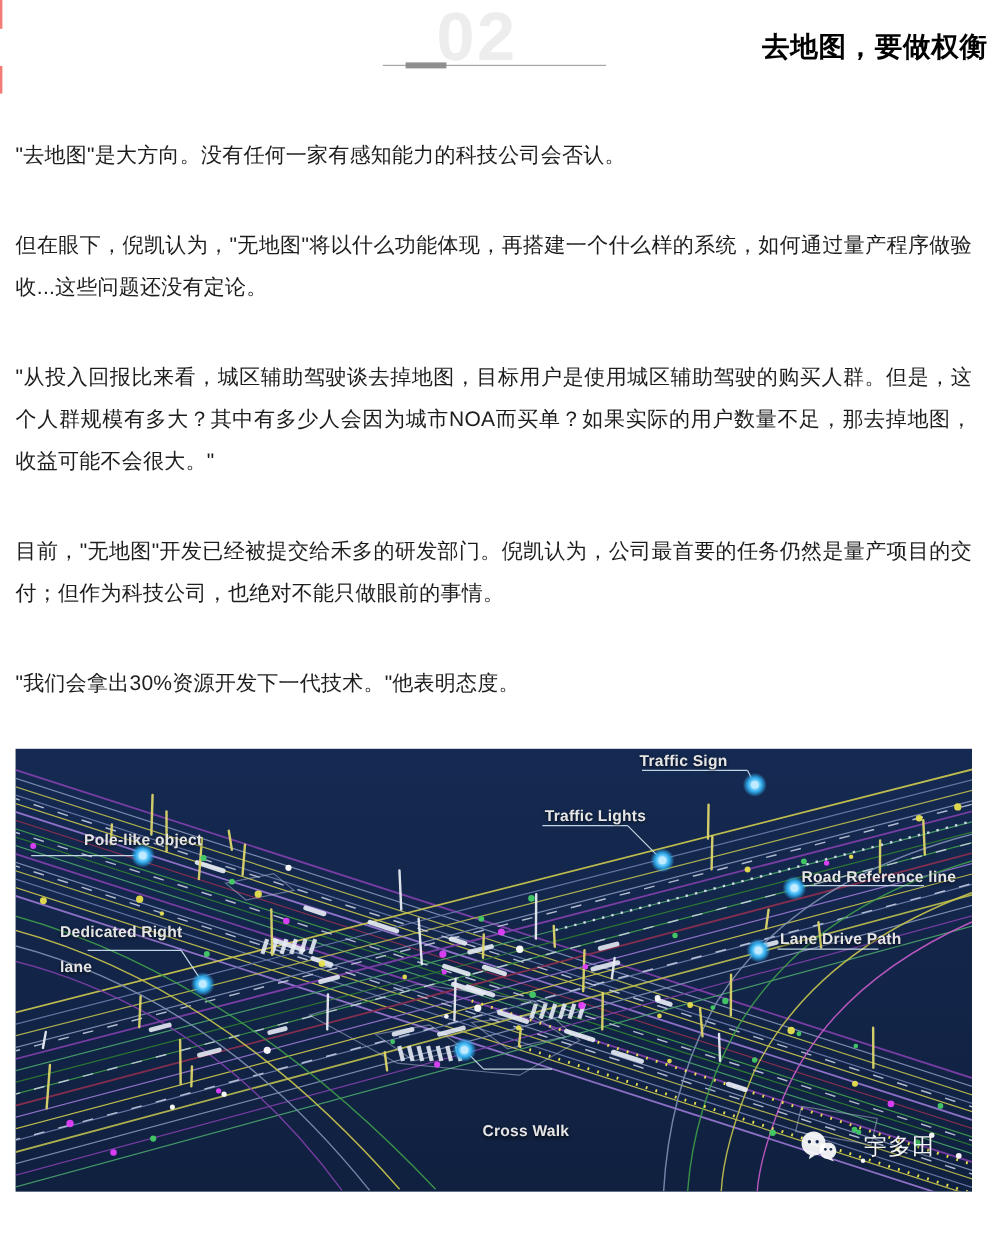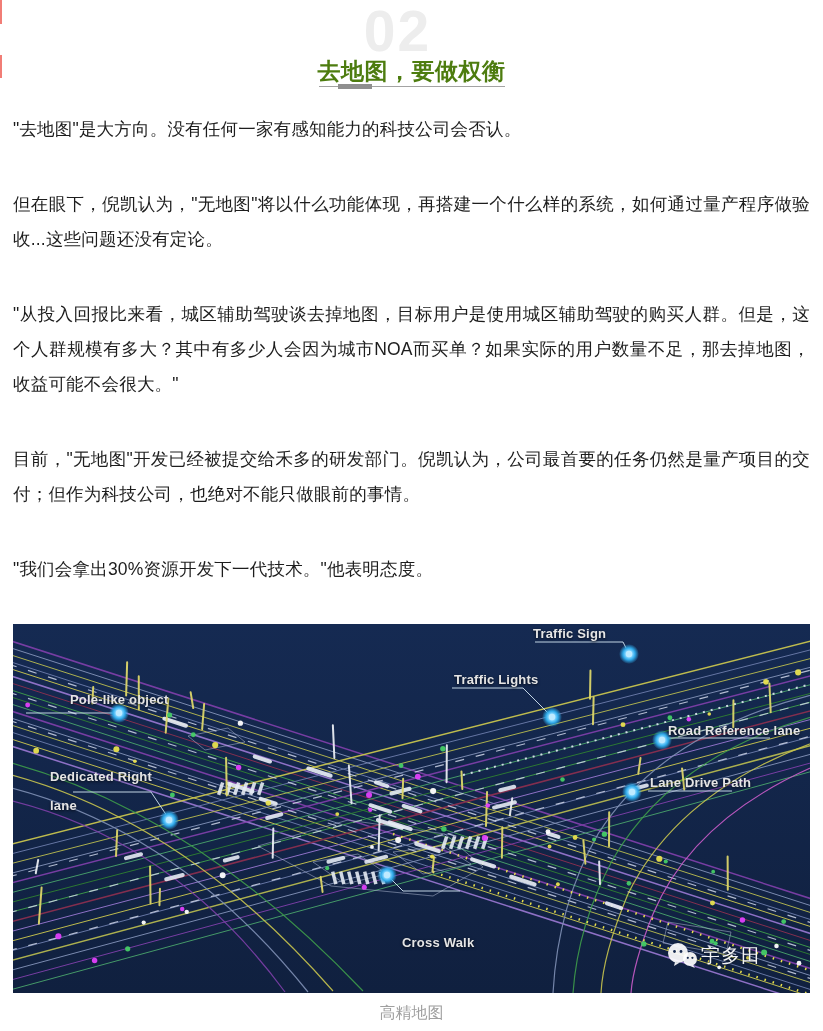--- a/index.html
+++ b/index.html
@@ -5,22 +5,22 @@
   html,body{margin:0;padding:0;background:#ffffff;}
   body{font-family:"Liberation Sans","DejaVu Sans",sans-serif;}
   .page{position:relative;width:823px;min-height:1031px;background:#fff;overflow:hidden;}
   .edge-tick{position:absolute;left:0;width:2px;background:rgba(235,70,60,.7);}
   .tick1{top:0;height:24px;}
   .tick2{top:55px;height:23px;}
 
   .header{position:relative;height:76px;}
   .section-number{position:absolute;top:3px;left:50%;transform:translateX(calc(-50% - 14px));
     font-size:57px;font-weight:bold;color:#ededed;line-height:1;letter-spacing:2px;z-index:0;}
-  .title{position:relative;z-index:1;margin:0;padding-top:58px;text-align:center;
-    font-size:23px;font-weight:bold;color:#4d7c0f;line-height:27px;letter-spacing:.5px;}
+  .title{position:relative;z-index:1;margin:0;padding-top:26px;text-align:right;
+    font-size:23px;font-weight:bold;color:#000000;line-height:27px;letter-spacing:.5px;}
   .title-rule{position:relative;width:186px;margin:1px auto 0;border-top:1px solid #a3a3a3;}
   .title-rule-accent{position:absolute;left:19px;top:-3px;width:34px;height:5px;background:#8f8f8f;}
 
   .content{padding:0 13px;}
   .content p{margin:40px 0 0 0;font-size:17.5px;line-height:35px;color:#1d1d1d;
     text-align:justify;letter-spacing:.2px;}
   .content p.first{margin-top:36px;}
 
   .figure{position:relative;width:797px;height:369px;margin-top:37px;
     background:#14274d;overflow:hidden;}
@@ -29,21 +29,21 @@
     letter-spacing:.2px;white-space:nowrap;text-shadow:0 1px 3px rgba(0,0,0,.75);z-index:3;}
   .map-label .l2{display:block;margin-top:14px;}
   .lbl-pole{left:23px;top:68px;padding-left:34px;}
   .lbl-dedicated{left:37px;top:145px;}
   .lbl-sign{left:520px;top:2px;}
   .lbl-lights{left:441px;top:48px;}
   .lbl-roadref{left:655px;top:99px;}
   .lbl-lanedrive{left:637px;top:151px;}
   .lbl-crosswalk{left:389px;top:272px;margin-top:39px;}
 
-  .watermark{position:absolute;left:653px;top:318px;display:flex;align-items:center;gap:1px;z-index:3;}
+  .watermark{position:absolute;left:653px;top:318px;display:flex;align-items:center;gap:20px;z-index:3;}
   .watermark .wm-text{color:rgba(255,255,255,.95);font-size:19px;letter-spacing:1px;
     text-shadow:0 1px 3px rgba(0,0,0,.5);}
 
   .caption{margin-top:8px;text-align:center;font-size:16px;color:#a0a0a0;line-height:24px;}
 </style>
 </head>
 <body>
 
 <div class="page">
   <div class="edge-tick tick1"></div>
@@ -307,21 +307,21 @@
         <span>Dedicated Right</span>
         <span class="l2">lane</span>
       </div>
       <div class="map-label lbl-sign">
         <span>Traffic Sign</span>
       </div>
       <div class="map-label lbl-lights">
         <span>Traffic Lights</span>
       </div>
       <div class="map-label lbl-roadref">
-        <span>Road Reference lane</span>
+        <span>Road Reference line</span>
       </div>
       <div class="map-label lbl-lanedrive">
         <span>Lane Drive Path</span>
       </div>
       <div class="map-label lbl-crosswalk">
         <span>Cross Walk</span>
       </div>
 
       <div class="watermark">
         <svg width="34" height="28" viewBox="0 0 34 28">
@@ -331,15 +331,14 @@
           <path d="M9,20 L8,24 L13,21 Z" fill="#ffffff" opacity="0.92"></path>
           <circle cx="24" cy="17" r="7" fill="#ffffff" opacity="0.92"></circle>
           <circle cx="21.8" cy="15.8" r="1.1" fill="#16294e"></circle>
           <circle cx="26.4" cy="15.8" r="1.1" fill="#16294e"></circle>
           <path d="M27,23 L29,26 L24,24 Z" fill="#ffffff" opacity="0.92"></path>
         </svg>
         <span class="wm-text">宇多田</span>
       </div>
     </div>
 
-    <div class="caption">高精地图</div>
   </div>
 </div>
 
 </body></html>

